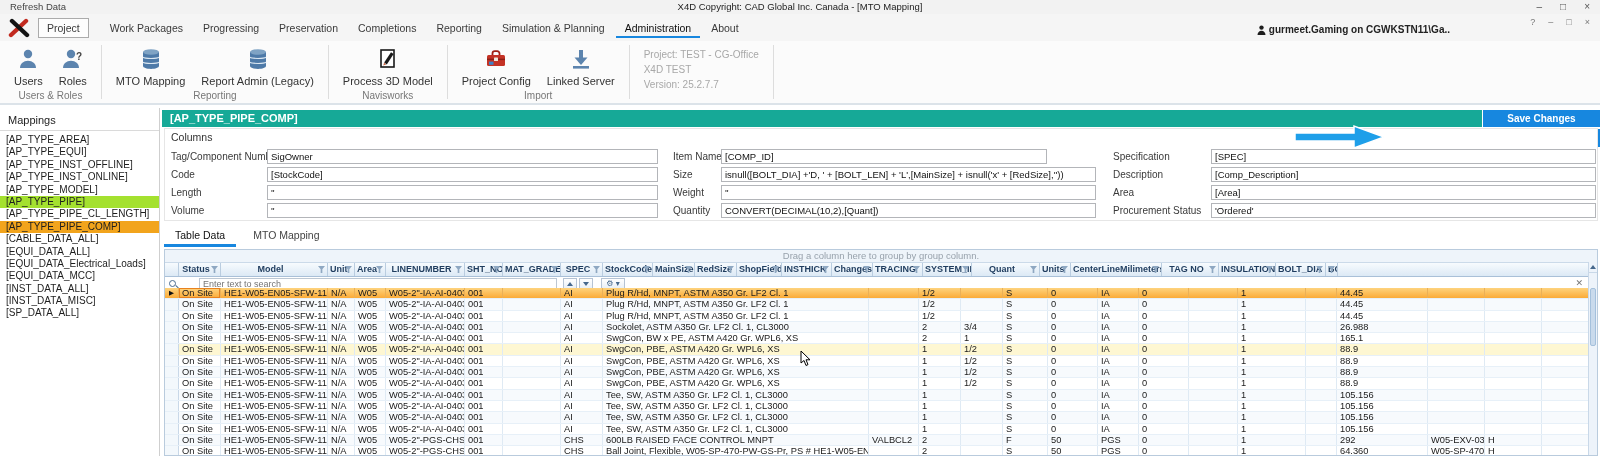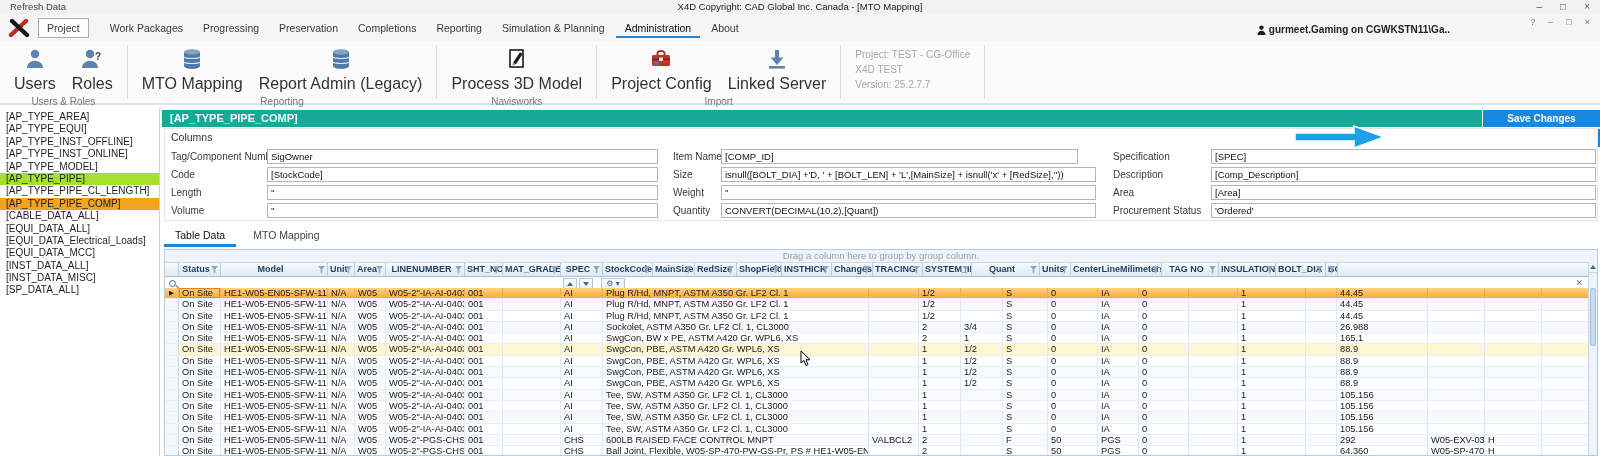--- a/index.html
+++ b/index.html
@@ -17,21 +17,21 @@
   .rtab.boxed{border:1px solid #ABABAB;background:#FDFDFD;padding:3px 8px;margin-right:12px}
   .rtab.active{color:#0f0f0f;border-bottom:2px solid #1787DF;padding-bottom:2px}
   .ribbon-user{position:absolute;right:150px;top:10px;display:flex;align-items:center;gap:3px;font-size:10px;font-weight:bold;color:#222}
   .ribbon-winbtns{position:absolute;right:10px;top:3px;display:flex;gap:13px;font-size:9px;color:#777}
   
   .ribbon-body{position:absolute;left:0;top:41px;width:100%;height:64px;background:#FBFBFB;border-bottom:2px solid #DCE3E9;display:flex;align-items:stretch;padding-left:2px;box-sizing:border-box}
   .rgroup{display:flex;flex-direction:column;justify-content:space-between;padding:3px 5px 1px}
   .ritems{display:flex;gap:2px;justify-content:center}
   .ritem{display:flex;flex-direction:column;align-items:center;padding:1px 7px;border-radius:2px}
   .ricon{height:28px;display:flex;align-items:center;justify-content:center}
-  .rlabel{font-size:16px;color:#333;margin-top:2px;white-space:nowrap}
+  .rlabel{font-size:11px;color:#333;margin-top:2px;white-space:nowrap}
   .rgroup-label{font-size:10px;color:#777;text-align:center;padding:2px 0 1px}
   .rdivider{width:1px;background:#DDDDDD;margin:4px 2px}
   .rinfo{display:flex;flex-direction:column;justify-content:flex-start;gap:4px;padding:8px 12px;font-size:10px;color:#A8A8A8;white-space:nowrap}
   
   .sidebar{position:absolute;left:0;top:108px;width:160px;bottom:0;background:#fff;border-right:1px solid #CFCFCF;box-sizing:border-box}
   .sidebar-title{padding:6px 8px 4px;font-size:11px;color:#222;border-bottom:1px solid #DADADA}
   .map-list{margin-top:3px}
   .map-item{height:12.4px;line-height:12.4px;font-size:10px;color:#1d1d1d;padding-left:6px;white-space:nowrap;overflow:hidden}
   .map-item.green{background:#A4E12F}
   .map-item.orange{background:#F2A41C}
@@ -228,20 +228,21 @@
       <div class="rdivider"></div>
       <div class="rinfo">
         <div class="rinfo-line">Project: TEST - CG-Office</div>
         <div class="rinfo-line">X4D TEST</div>
         <div class="rinfo-line">Version: 25.2.7.7</div>
       </div>
       <div class="rdivider"></div>
     </div>
 
   <div class="sidebar">
+    <div class="sidebar-title">Mappings</div>
     <div class="map-list" id="map-list">
         <div class="map-item">[AP_TYPE_AREA]</div>
         <div class="map-item">[AP_TYPE_EQUI]</div>
         <div class="map-item">[AP_TYPE_INST_OFFLINE]</div>
         <div class="map-item">[AP_TYPE_INST_ONLINE]</div>
         <div class="map-item">[AP_TYPE_MODEL]</div>
         <div class="map-item green">[AP_TYPE_PIPE]</div>
         <div class="map-item">[AP_TYPE_PIPE_CL_LENGTH]</div>
         <div class="map-item orange">[AP_TYPE_PIPE_COMP]</div>
         <div class="map-item">[CABLE_DATA_ALL]</div>
@@ -270,21 +271,21 @@
       <div id="form-fields">
           <span class="f-label" style="left: 6px; top: 20px;">Tag/Component Number</span>
           <input class="f-input" readonly="" value="SigOwner" style="left: 102px; top: 20px; width: 391px;">
           <span class="f-label" style="left: 6px; top: 38px;">Code</span>
           <input class="f-input" readonly="" value="[StockCode]" style="left: 102px; top: 38px; width: 391px;">
           <span class="f-label" style="left: 6px; top: 56px;">Length</span>
           <input class="f-input" readonly="" value="''" style="left: 102px; top: 56px; width: 391px;">
           <span class="f-label" style="left: 6px; top: 74px;">Volume</span>
           <input class="f-input" readonly="" value="''" style="left: 102px; top: 74px; width: 391px;">
           <span class="f-label" style="left: 508px; top: 20px;">Item Name</span>
-          <input class="f-input" readonly="" value="[COMP_ID]" style="left: 556px; top: 20px; width: 357px;">
+          <input class="f-input" readonly="" value="[COMP_ID]" style="left: 556px; top: 20px; width: 326px;">
           <span class="f-label" style="left: 508px; top: 38px;">Size</span>
           <input class="f-input" readonly="" value="isnull([BOLT_DIA] +'D, ' + [BOLT_LEN] + 'L',[MainSize] + isnull('x' + [RedSize],''))" style="left: 556px; top: 38px; width: 375px;">
           <span class="f-label" style="left: 508px; top: 56px;">Weight</span>
           <input class="f-input" readonly="" value="''" style="left: 556px; top: 56px; width: 375px;">
           <span class="f-label" style="left: 508px; top: 74px;">Quantity</span>
           <input class="f-input" readonly="" value="CONVERT(DECIMAL(10,2),[Quant])" style="left: 556px; top: 74px; width: 375px;">
           <span class="f-label" style="left: 948px; top: 20px;">Specification</span>
           <input class="f-input" readonly="" value="[SPEC]" style="left: 1046px; top: 20px; width: 385px;">
           <span class="f-label" style="left: 948px; top: 38px;">Description</span>
           <input class="f-input" readonly="" value="[Comp_Description]" style="left: 1046px; top: 38px; width: 385px;">
@@ -320,20 +321,21 @@
           <div class="hcell" style="width: 68px;"><span>Quant</span><span class="funnel"></span></div>
           <div class="hcell" style="width: 31px;"><span>Units</span><span class="funnel"></span></div>
           <div class="hcell" style="width: 91px;"><span>CenterLineMilimeters</span><span class="funnel"></span></div>
           <div class="hcell" style="width: 57px;"><span>TAG NO</span><span class="funnel"></span></div>
           <div class="hcell" style="width: 57px;"><span>INSULATION</span><span class="funnel"></span></div>
           <div class="hcell" style="width: 50px;"><span>BOLT_DIA</span><span class="funnel"></span></div>
           <div class="hcell" style="width: 11px;"><span>BOLT_LEN</span><span class="funnel"></span></div>
         </div>
       <div class="gsearch">
         <span class="mag"></span>
+        <input class="search-input" placeholder="Enter text to search" style="">
         <span class="sbtn" style="left:398px">
             <span class="tri-up"></span>
           </span>
         <span class="sbtn" style="left:414px">
             <span class="tri-down"></span>
           </span>
         <span class="sbtn gear-btn">⚙ ▾</span>
         <span class="search-close">✕</span>
       </div>
       <div class="grows" id="grows">

